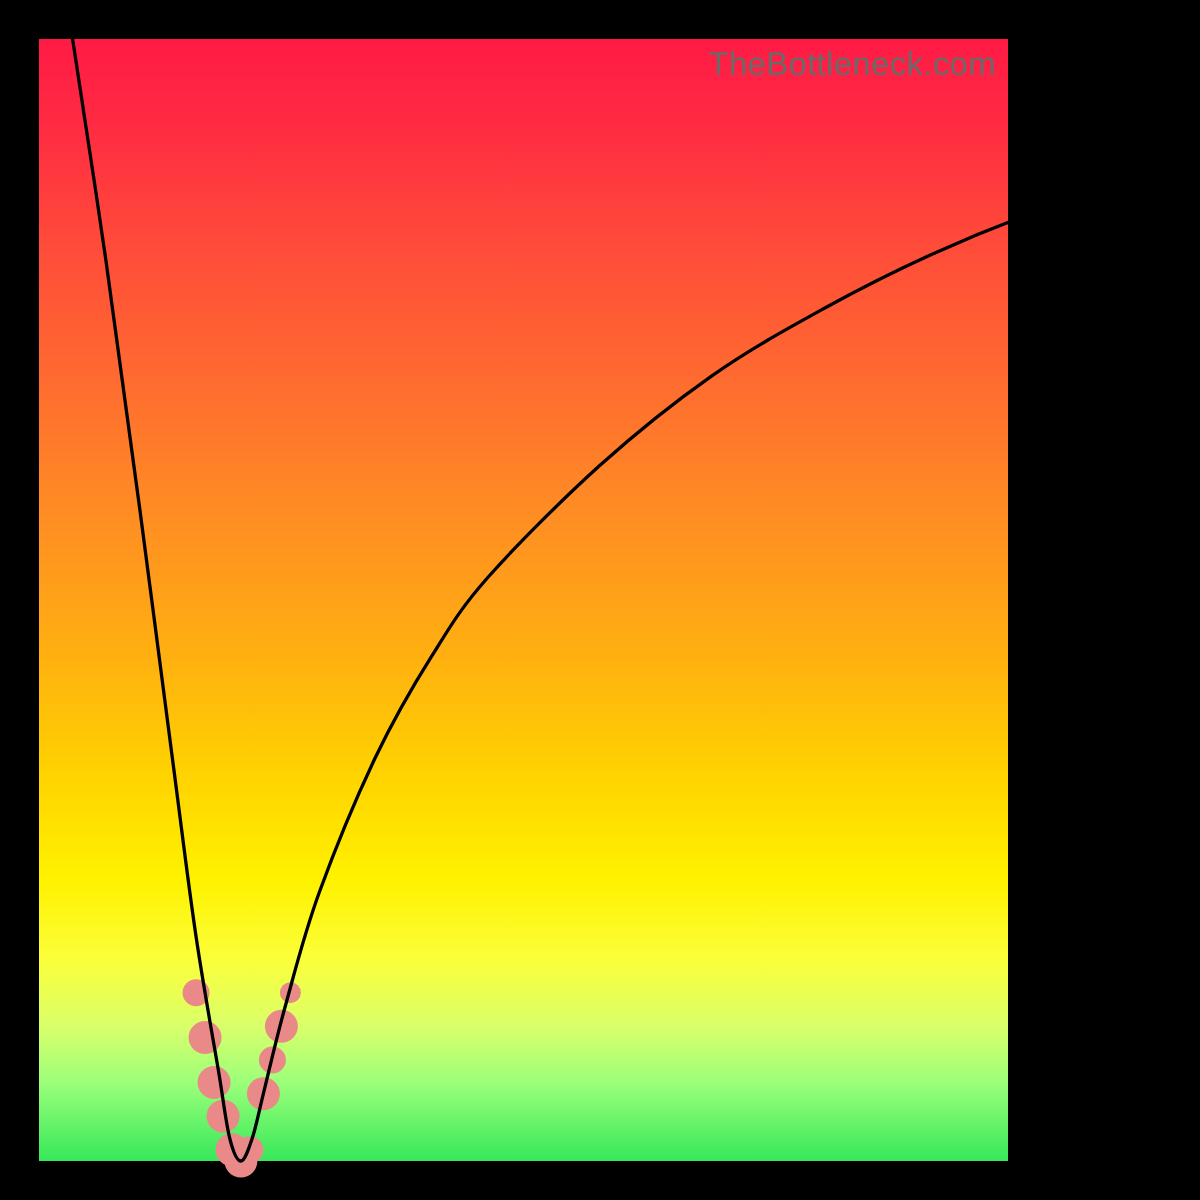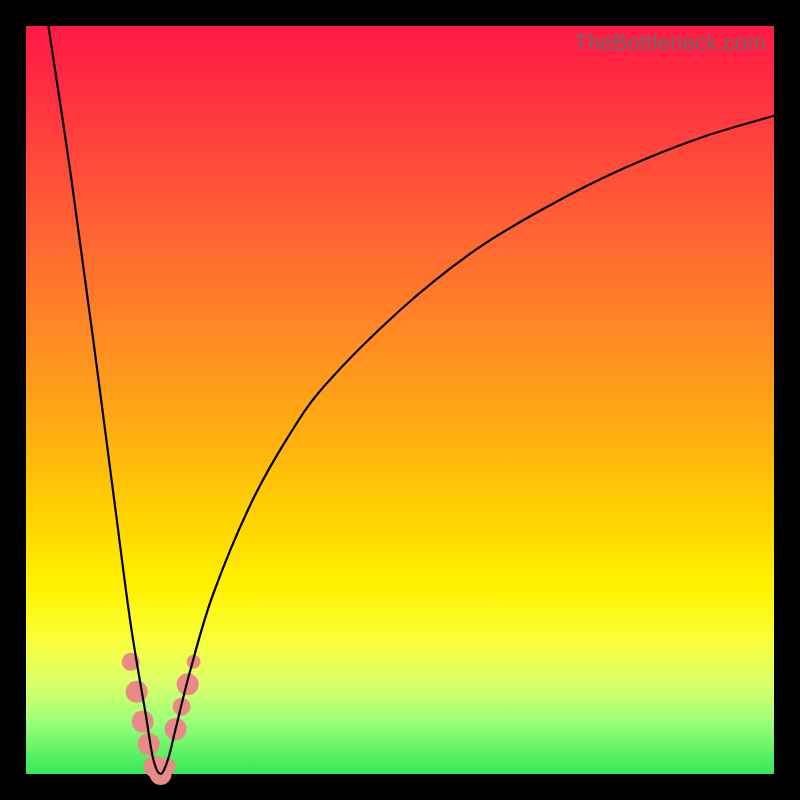--- a/index.html
+++ b/index.html
@@ -14,21 +14,21 @@
   .frame {
     position: relative;
     width: 800px;
     height: 800px;
     background: #000;
   }
   .plot-area {
     position: absolute;
     left: 26px;
     top: 26px;
-    width: 748px;
+    width: 646px;
     height: 748px;
     
     background: linear-gradient(
       to bottom,
       #ff1a45 0%,
       #ff2c42 8%,
       #ff4a3a 18%,
       #ff6a30 30%,
       #ff8c24 42%,
       #ffb010 55%,

